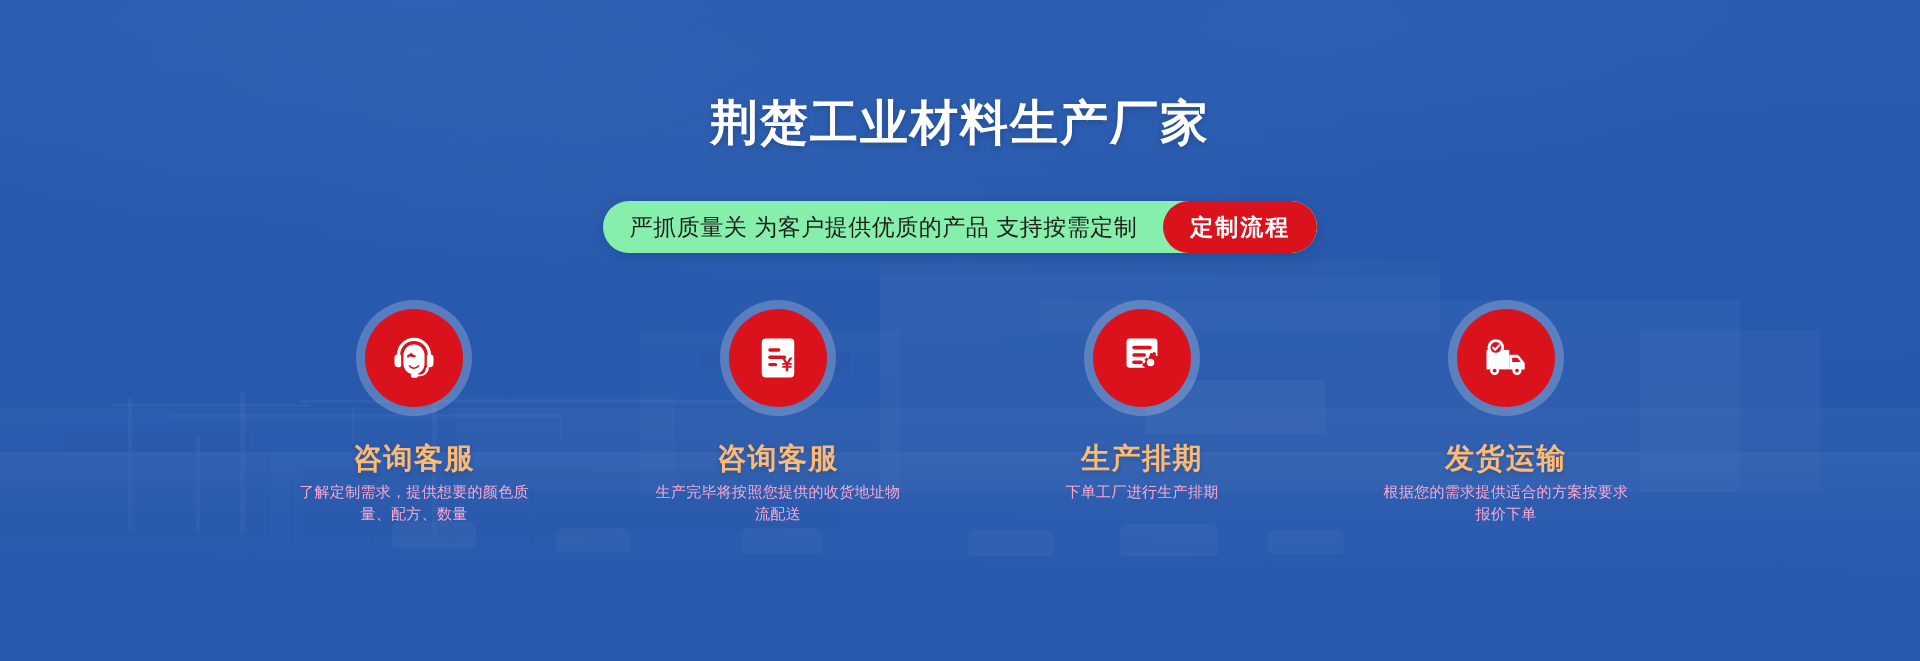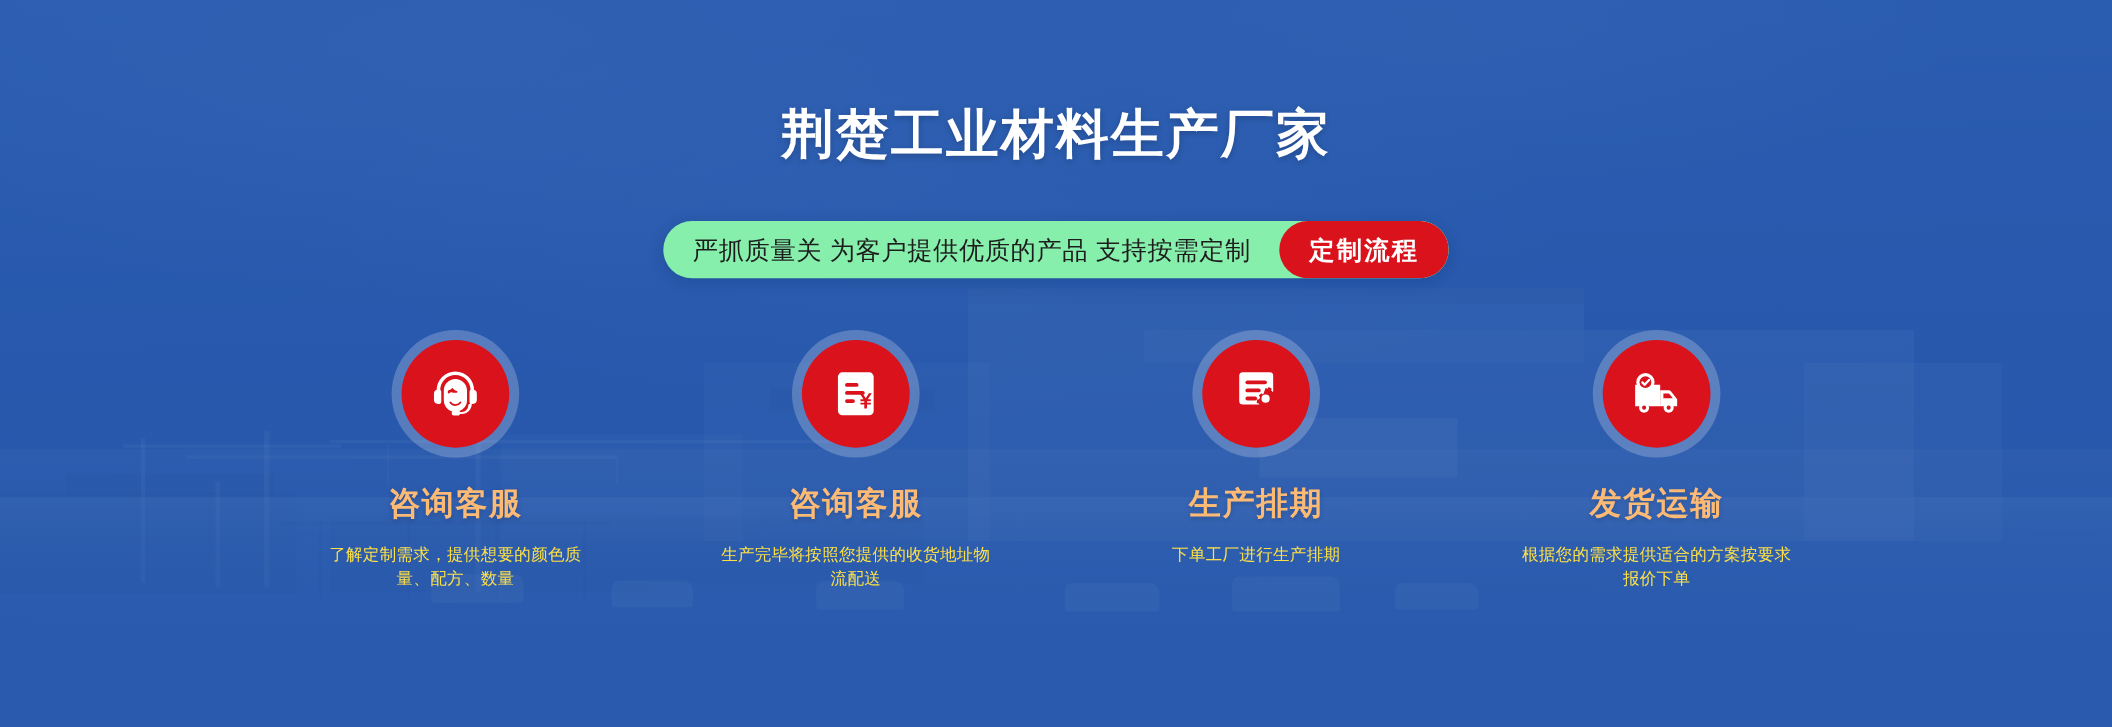--- a/index.html
+++ b/index.html
@@ -144,22 +144,22 @@
     margin-top:28px;
     color:#fdba74;
     font-size:29px;
     font-weight:bold;
     letter-spacing:1.5px;
     line-height:1;
     white-space:nowrap;
     text-shadow:0 2px 5px rgba(0,0,0,.18);
   }
   .step-desc{
-    margin-top:21px;
-    color:#fde047;
+    margin-top:8px;
+    color:#f9a8d4;
     font-size:15px;
     line-height:22px;
     text-align:center;
     letter-spacing:.3px;
     max-width:250px;
   }
 </style>
 </head>
 <body>
 

